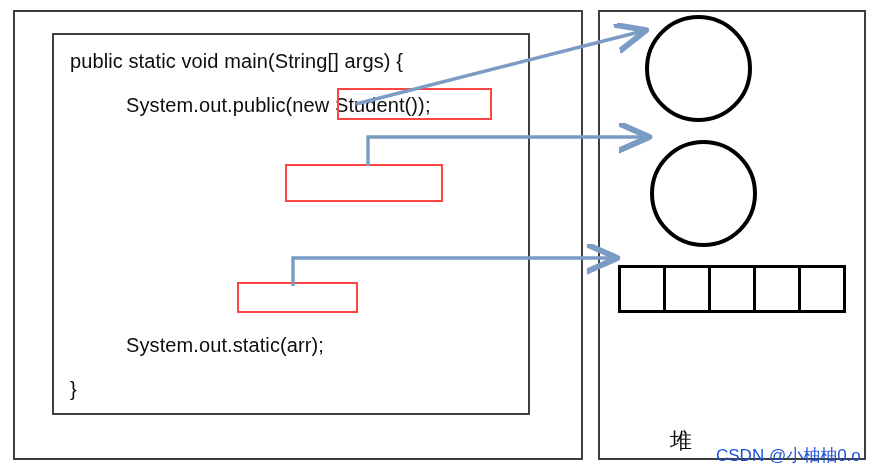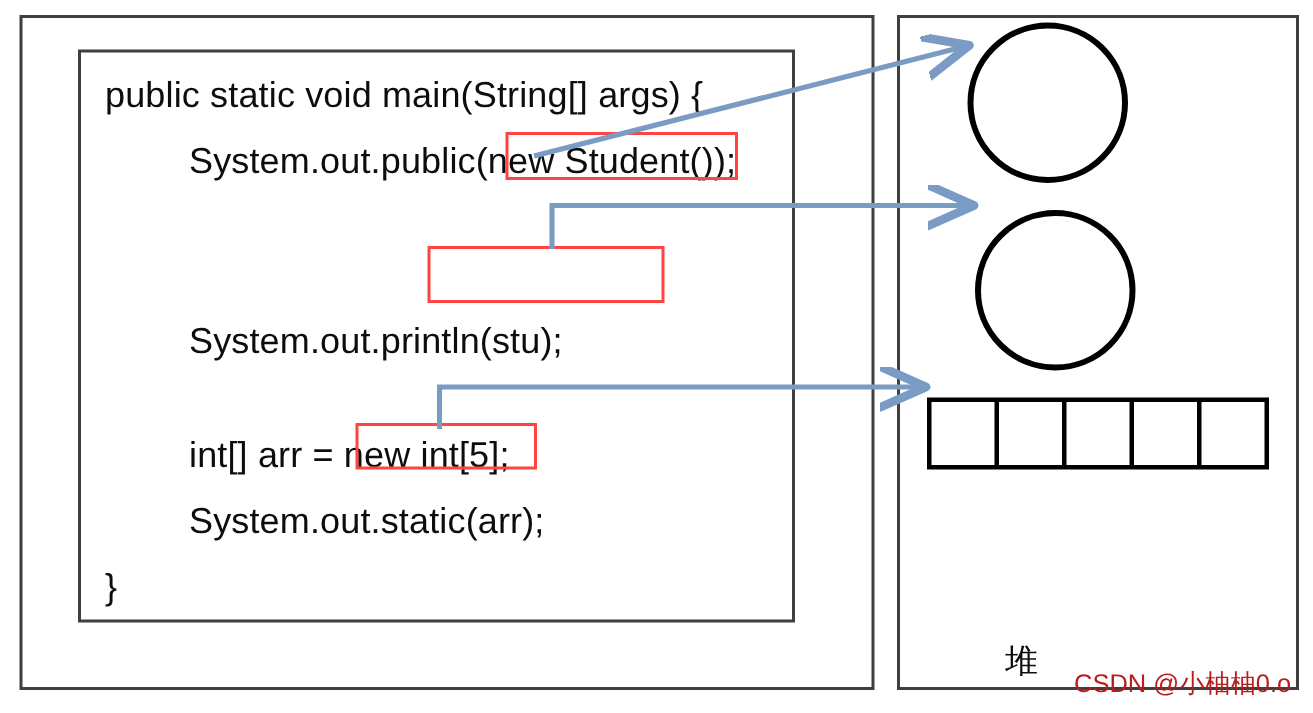--- a/index.html
+++ b/index.html
@@ -46,21 +46,21 @@
     width: 478px;
     height: 382px;
     border: 2px solid #3f3f3f;
     box-sizing: border-box;
     background: transparent;
   }
   .code-line {
     position: absolute;
     white-space: pre;
     font-family: "Liberation Sans", "DejaVu Sans", sans-serif;
-    font-size: 24px;
+    font-size: 20px;
     color: #0d0d0d;
     letter-spacing: 0.1px;
   }
 
   
   .red-box {
     position: absolute;
     border: 2px solid #ff4444;
     box-sizing: border-box;
     background: transparent;
@@ -104,21 +104,21 @@
     color: #0d0d0d;
     font-family: "Liberation Sans", "DejaVu Sans", sans-serif;
   }
 
   
   #watermark {
     position: absolute;
     left: 716px;
     top: 444px;
     font-size: 17px;
-    color: #b91c1c;
+    color: #1d4ed8;
     font-family: "Liberation Sans", "DejaVu Sans", sans-serif;
     white-space: pre;
   }
 
   
   #arrow-layer {
     position: absolute;
     left: 0;
     top: 0;
     width: 875px;
@@ -129,22 +129,20 @@
 </head>
 <body>
 
 <div id="canvas">
 
   <div class="panel" id="stack-panel"></div>
 
   <div id="code-box">
     <div class="code-line" style="left:16px;  top:15px;">public static void main(String[] args) {</div>
     <div class="code-line" style="left:72px;  top:59px;">System.out.public(new Student());</div>
-    <div class="code-line" style="left:72px;  top:179px;">System.out.println(stu);</div>
-    <div class="code-line" style="left:72px;  top:255px;">int[] arr = new int[5];</div>
     <div class="code-line" style="left:72px;  top:299px;">System.out.static(arr);</div>
     <div class="code-line" style="left:16px;  top:343px;">}</div>
   </div>
 
   <div class="red-box" style="left:337px; top:88px;  width:155px; height:32px;"></div>
   <div class="red-box" style="left:285px; top:164px; width:158px; height:38px;"></div>
   <div class="red-box" style="left:237px; top:282px; width:121px; height:31px;"></div>
 
   <div class="panel" id="heap-panel"></div>
 

